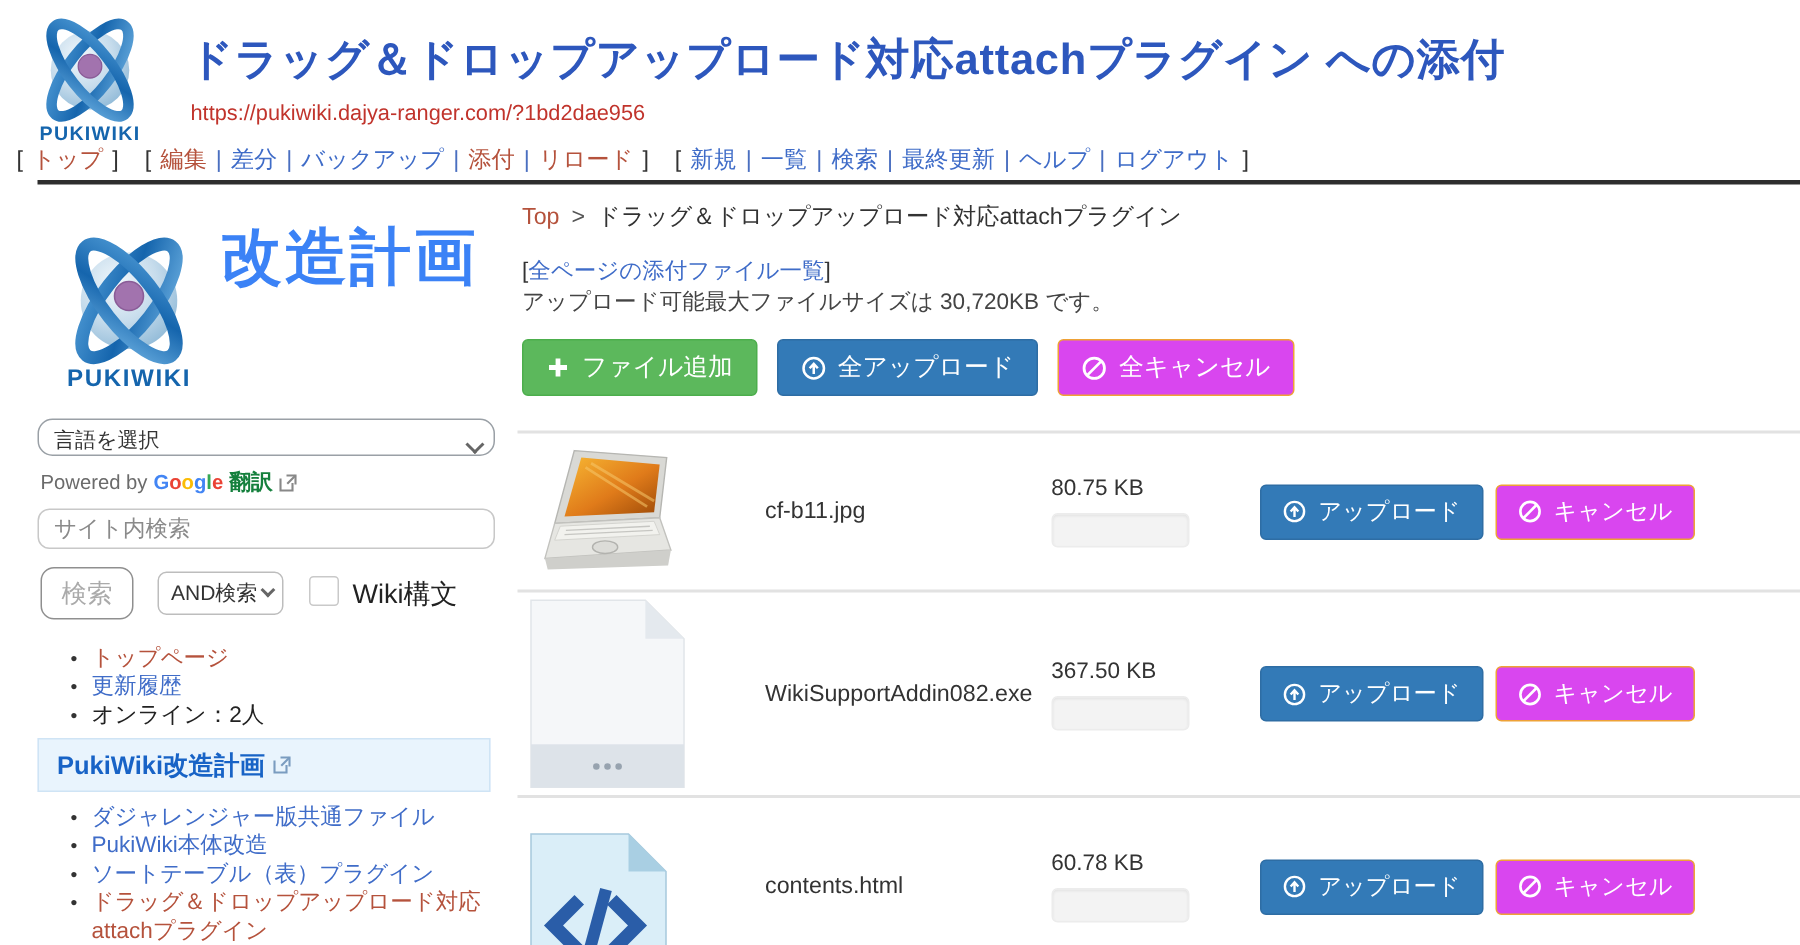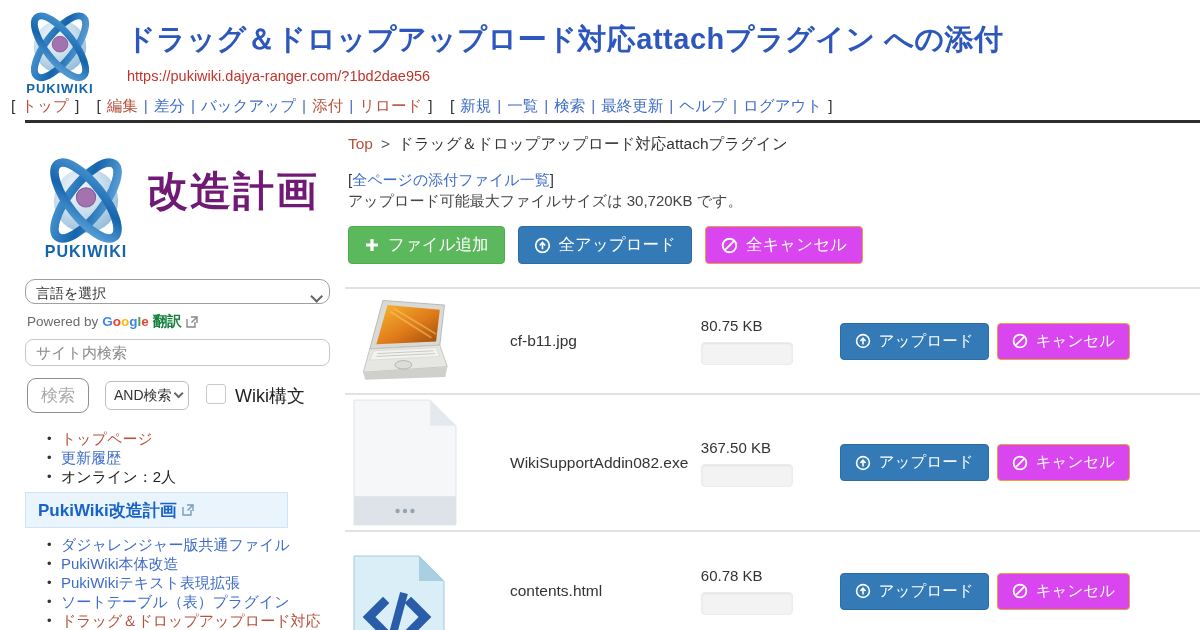--- a/index.html
+++ b/index.html
@@ -16,21 +16,21 @@
   .bk { color:#333; }
   .pp { color:#4a6fc0; }
   .lr { color:#b5523c; cursor:pointer; }
   .lb { color:#3f6cc8; cursor:pointer; }
   .hdr-rule { position:absolute; left:25px; right:0; top:120px; height:3px; background:#2e2e2e; }
 
   
   .sidebar { position:absolute; left:25px; top:140px; width:305px; }
   .sb-logo { position:absolute; left:0; top:0; width:305px; height:136px; }
   .sb-atom { position:absolute; left:2px; top:0; width:118px; height:134px; }
-  .sb-t1 { position:absolute; left:122px; top:4px; font-size:41px; font-weight:900; color:#701a75; letter-spacing:2px; white-space:nowrap;margin-top:20px; }
+  .sb-t1 { position:absolute; left:122px; top:4px; font-size:41px; font-weight:900; color:#3b82f6; letter-spacing:2px; white-space:nowrap; }
   .sb-t2 { position:absolute; left:122px; top:60px; font-size:41px; font-weight:900; color:#e61414; letter-spacing:2px; white-space:nowrap; }
   .sb-select { position:absolute; left:0; width:305px; height:25px; border:1px solid #9aa0a6; border-radius:10px; background:#fff;
     font-size:14px; color:#333; display:flex; align-items:flex-end; padding:0 10px; cursor:pointer; }
   .sel-lang { top:139px; }
   .chev { margin-left:auto; width:9px; height:9px; border-right:2px solid #666; border-bottom:2px solid #666; transform:rotate(45deg) translateY(-3px); }
   .sb-powered { position:absolute; left:2px; top:172px; font-size:13.5px; color:#6b6b6b; display:flex; align-items:center; gap:4px; }
   .g-b{color:#4285F4} .g-r{color:#EA4335} .g-y{color:#FBBC05} .g-g{color:#34A853}
   .sb-powered .jp { color:#15803d; font-size:14.5px;font-weight:bold; }
   .sb-search { position:absolute; left:0; top:199px; width:305px; height:27px; border:1px solid #c8c8c8; border-radius:8px; padding:0 10px; font-size:15px; color:#333; font-family:inherit; }
   .sb-search::placeholder { color:#8a8a8a; }
@@ -40,21 +40,21 @@
   .sel-mode { position:absolute; left:80px; top:3px; width:84px; height:29px; border:1px solid #bdbdbd; border-radius:6px; background:#fff;
     font-size:14px; color:#333; display:flex; align-items:center; padding:0 8px; cursor:pointer; }
   .sel-mode .chev{ width:7px; height:7px; }
   .cbx { position:absolute; left:181px; top:6px; width:20px; height:20px; border:1px solid #c9c9c9; border-radius:3px; background:#fff; cursor:pointer; }
   .cbx-lbl { position:absolute; left:210px; top:6px; font-size:18px; color:#222; }
   .sb-list { position:absolute; left:22px; list-style:none; font-size:15px; }
   .sb-list li { position:relative; padding-left:14px; line-height:18.5px; margin-bottom:.5px; }
   .sb-list li::before { content:"•"; position:absolute; left:0; top:0; color:#333; font-size:13px; }
   .list1 { top:290px; }
   .list2 { top:396px; width:290px; }
-  .sb-section { position:absolute; left:0; top:352px; width:263px; height:36px; background:#e9f4fd; border:1px solid #cfe4f5;
+  .sb-section { position:absolute; left:0; top:352px; width:302px; height:36px; background:#e9f4fd; border:1px solid #cfe4f5;
     display:flex; align-items:center; padding-left:12px; gap:5px; }
   .sb-section b { font-size:17px; color:#1863c6; cursor:pointer; }
   .plain { color:#222; }
 
   .ext { display:inline-block; width:12px; height:12px; position:relative; }
   .ext svg{ display:block; }
 
   
   .main { position:absolute; left:345px; top:130px; width:855px; height:500px; }
   .crumb { position:absolute; left:3px; top:4px; font-size:15.5px; }
@@ -173,21 +173,20 @@
             <path d="M1 3 V11 H9 V6" fill="none" stroke="#7a9cc0" stroke-width="1.4"></path>
             <path d="M5 1 H11 V7" fill="none" stroke="#7a9cc0" stroke-width="1.4"></path>
             <path d="M11 1 L5.5 6.5" stroke="#7a9cc0" stroke-width="1.4"></path>
           </svg>
         </span>
     </div>
 
     <ul class="sb-list list2">
       <li><a class="lb">ダジャレンジャー版共通ファイル</a></li>
       <li><a class="lb">PukiWiki本体改造</a></li>
-      <li><a class="lb">PukiWikiテキスト表現拡張</a></li>
       <li><a class="lb">ソートテーブル（表）プラグイン</a></li>
       <li><a class="lr">ドラッグ＆ドロップアップロード対応attachプラグイン</a></li>
 
     </ul>
   </div>
 
   <div class="main">
 
     <div class="crumb">
       <a class="lr">Top</a><span class="sep">&gt;</span><span class="cur">ドラッグ＆ドロップアップロード対応attachプラグイン</span>

